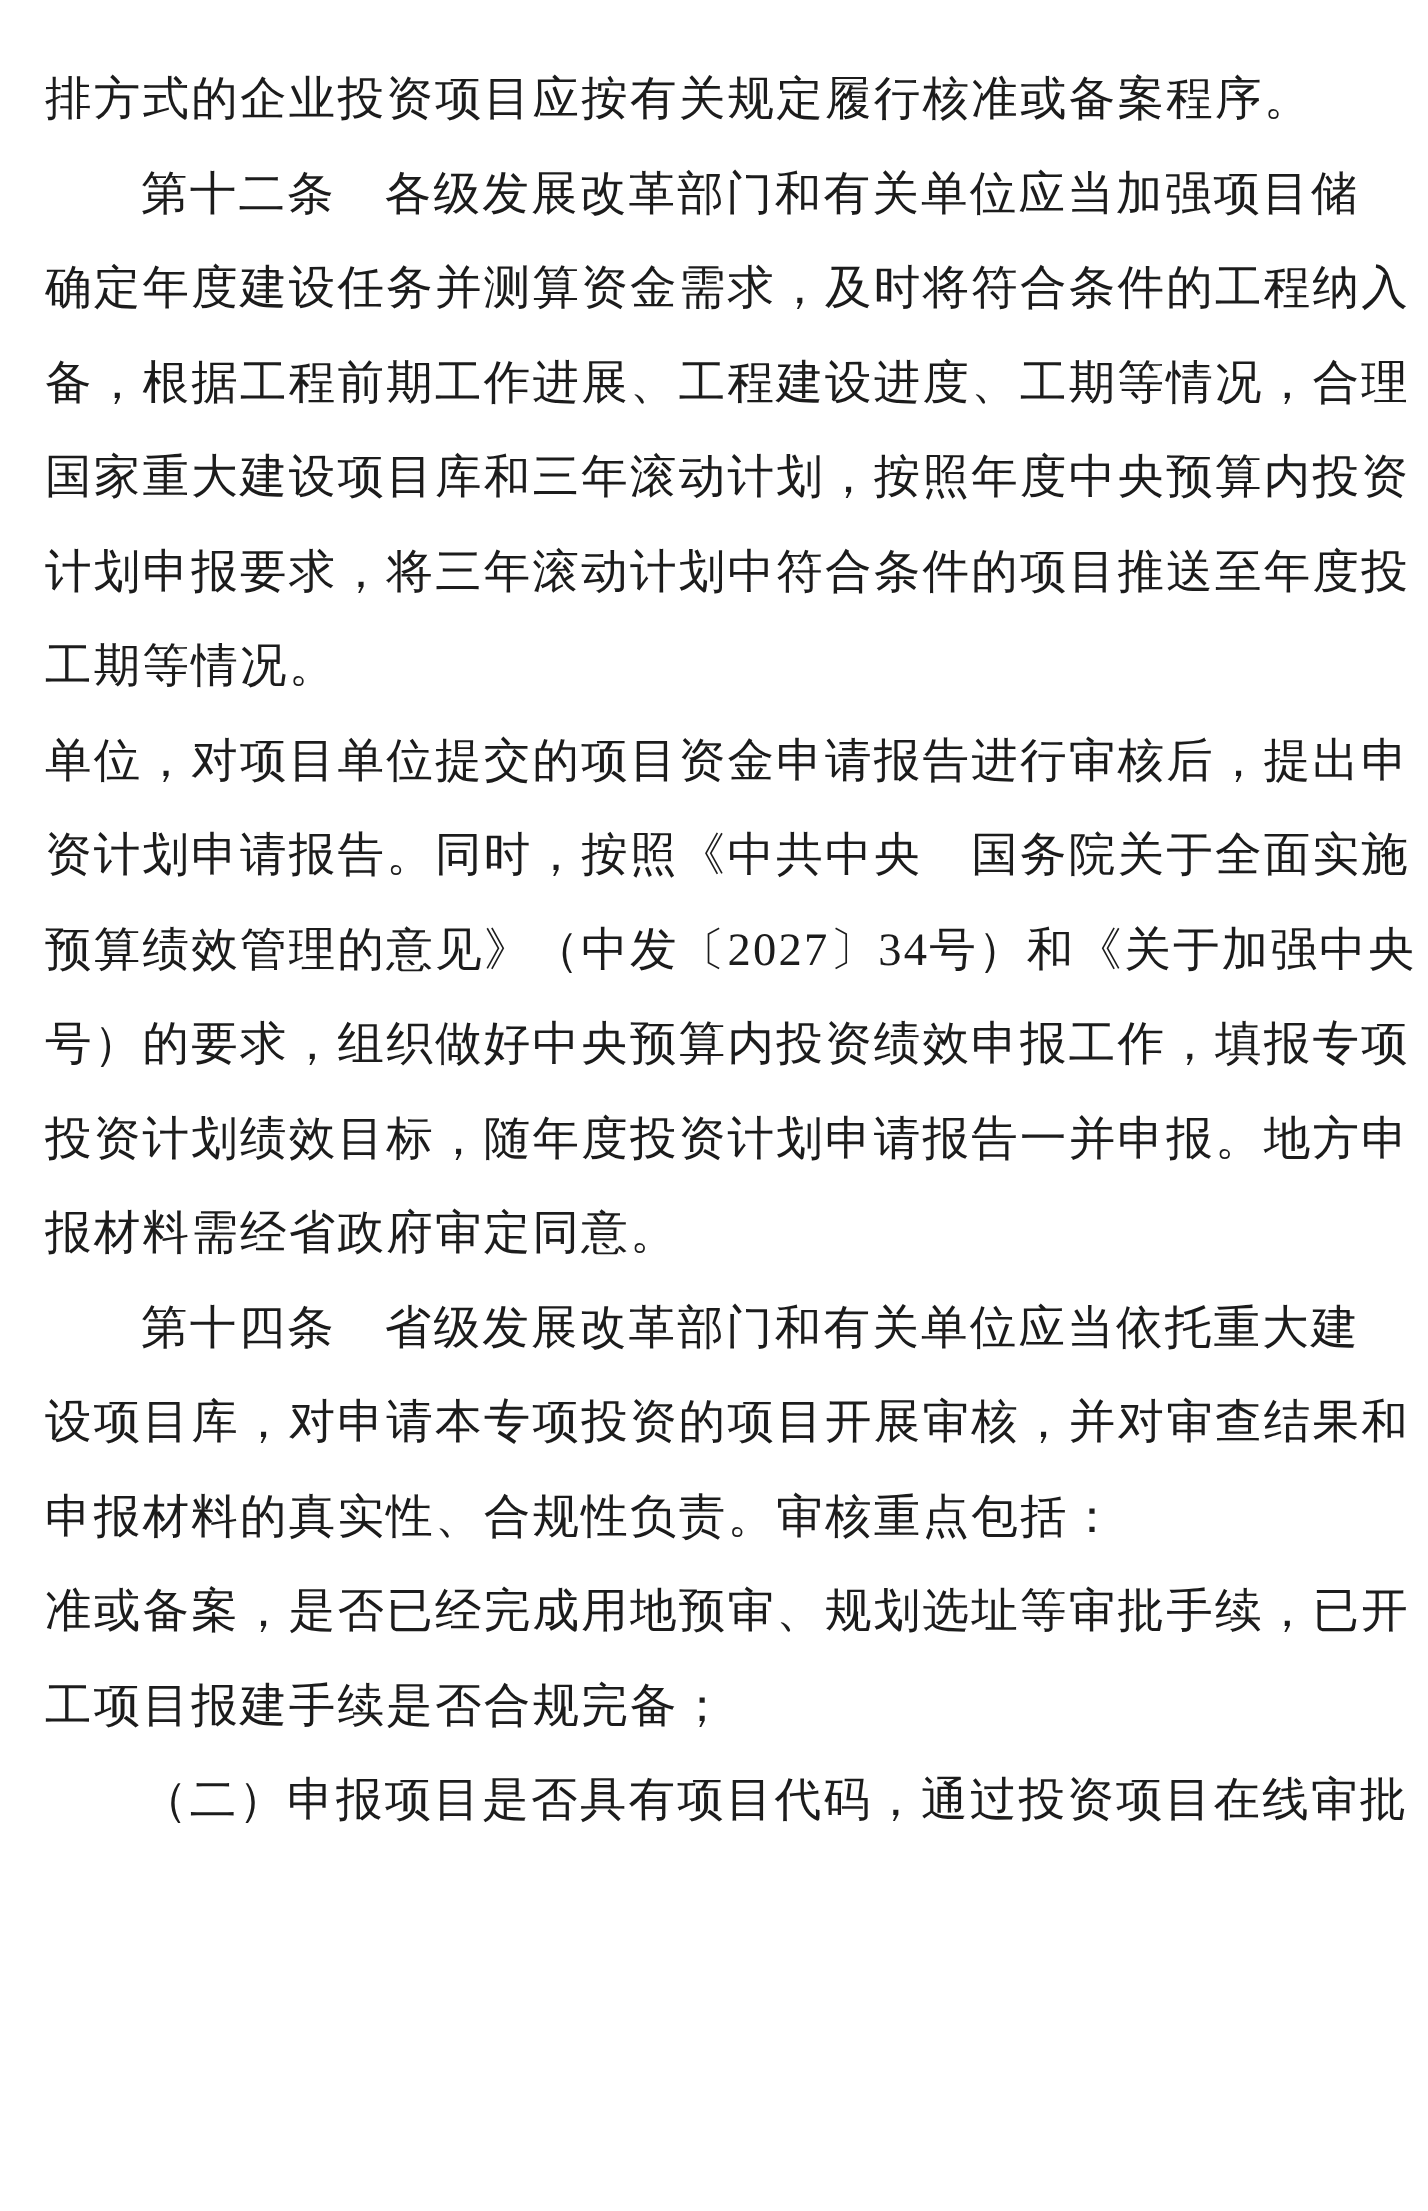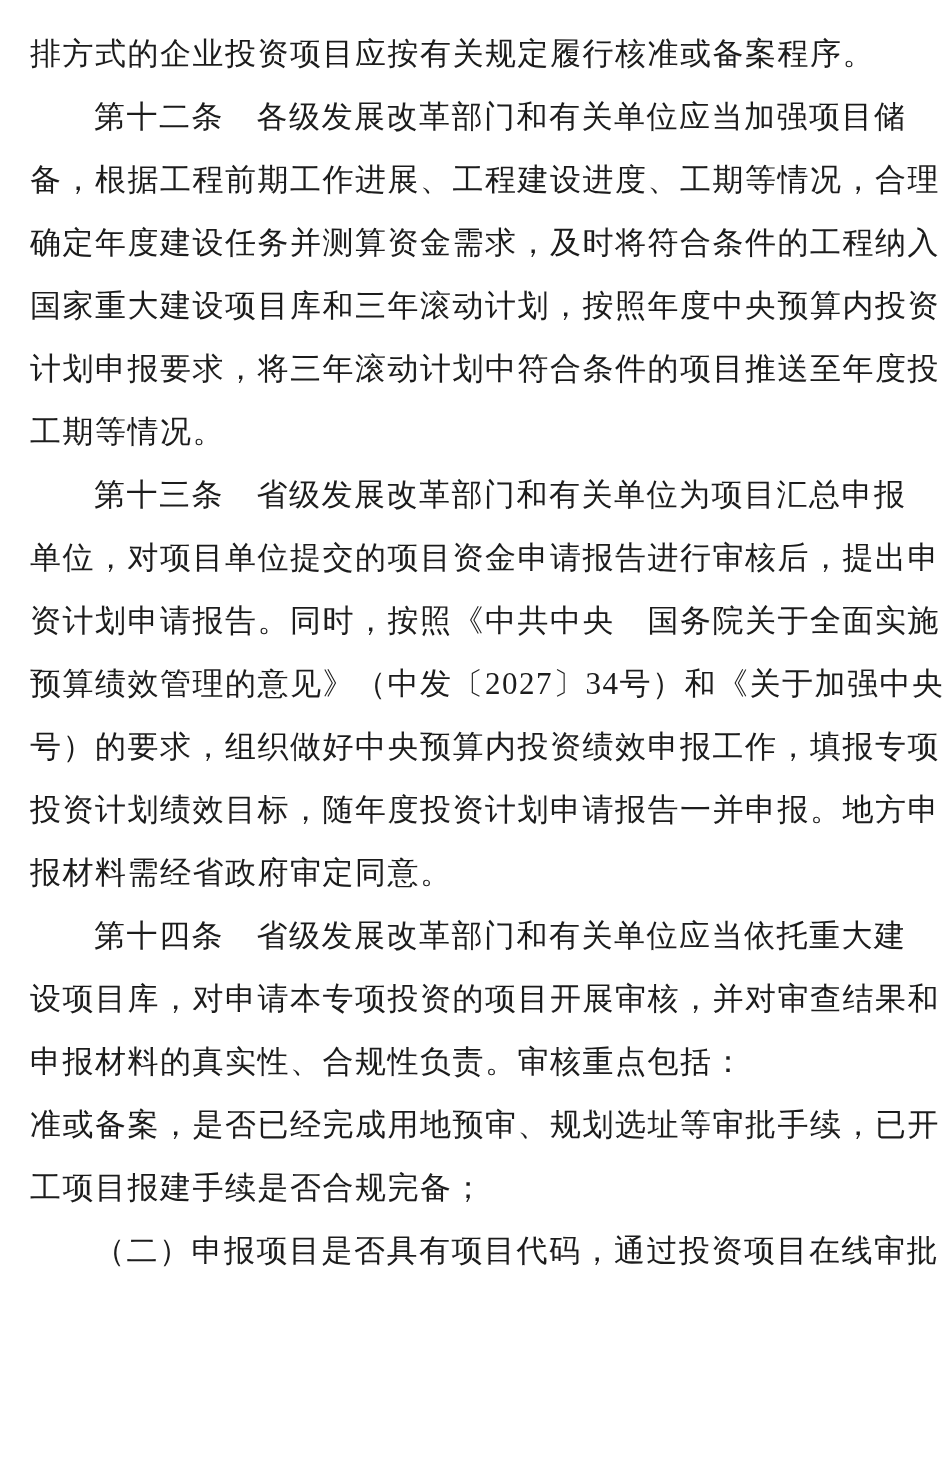--- a/index.html
+++ b/index.html
@@ -7,21 +7,21 @@
     padding: 0;
     background: #ffffff;
   }
   .page {
     position: relative;
     width: 952px;
     height: 1474px;
     margin: 0 auto;
     background: #ffffff;
     box-sizing: border-box;
-    padding: 22px 26px 0 30px;
+    padding: 34px 26px 0 30px;
     overflow: hidden;
     font-family: "Liberation Serif", "DejaVu Serif", serif;
     color: #1c1c1c;
   }
   .doc-body {
     width: 100%;
   }
   .paragraph {
     margin: 0;
     padding: 0;
@@ -42,28 +42,27 @@
 </head>
 <body>
 
 <div class="page">
   <div class="doc-body" style="color: rgb(28, 28, 28);">
       <div class="paragraph">
         <div class="line">排方式的企业投资项目应按有关规定履行核准或备案程序。</div>
       </div>
       <div class="paragraph">
         <div class="line indent">第十二条　各级发展改革部门和有关单位应当加强项目储</div>
+        <div class="line">确定年度建设任务并测算资金需求，及时将符合条件的工程纳入</div>
         <div class="line">备，根据工程前期工作进展、工程建设进度、工期等情况，合理</div>
-        <div class="line">确定年度建设任务并测算资金需求，及时将符合条件的工程纳入</div>
         <div class="line">国家重大建设项目库和三年滚动计划，按照年度中央预算内投资</div>
         <div class="line">计划申报要求，将三年滚动计划中符合条件的项目推送至年度投</div>
         <div class="line">工期等情况。</div>
       </div>
       <div class="paragraph">
-        <div class="line indent">第十三条　省级发展改革部门和有关单位为项目汇总申报</div>
         <div class="line">单位，对项目单位提交的项目资金申请报告进行审核后，提出申</div>
         <div class="line">资计划申请报告。同时，按照《中共中央　国务院关于全面实施</div>
         <div class="line">预算绩效管理的意见》（中发〔2027〕34号）和《关于加强中央</div>
         <div class="line">号）的要求，组织做好中央预算内投资绩效申报工作，填报专项</div>
         <div class="line">投资计划绩效目标，随年度投资计划申请报告一并申报。地方申</div>
         <div class="line">报材料需经省政府审定同意。</div>
       </div>
       <div class="paragraph">
         <div class="line indent">第十四条　省级发展改革部门和有关单位应当依托重大建</div>
         <div class="line">设项目库，对申请本专项投资的项目开展审核，并对审查结果和</div>

